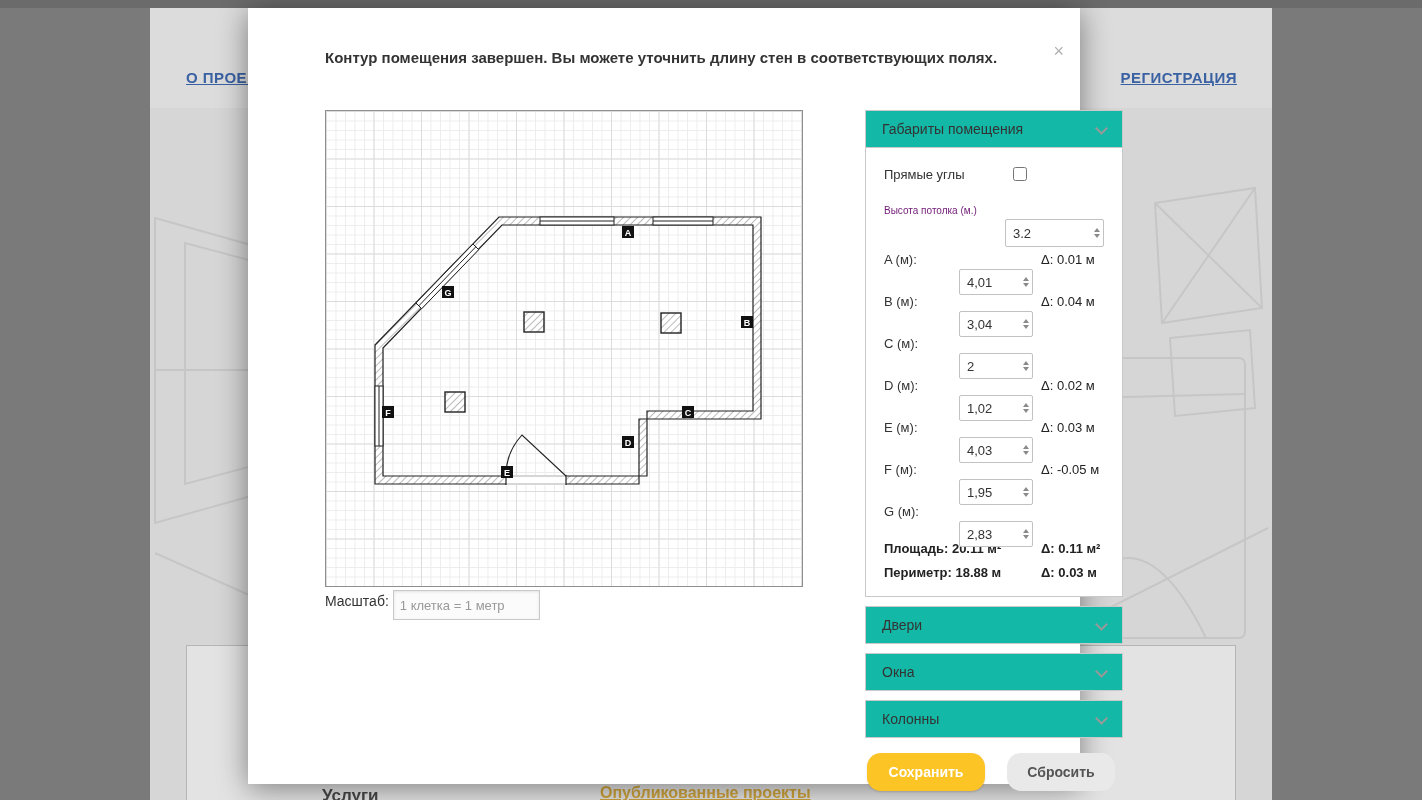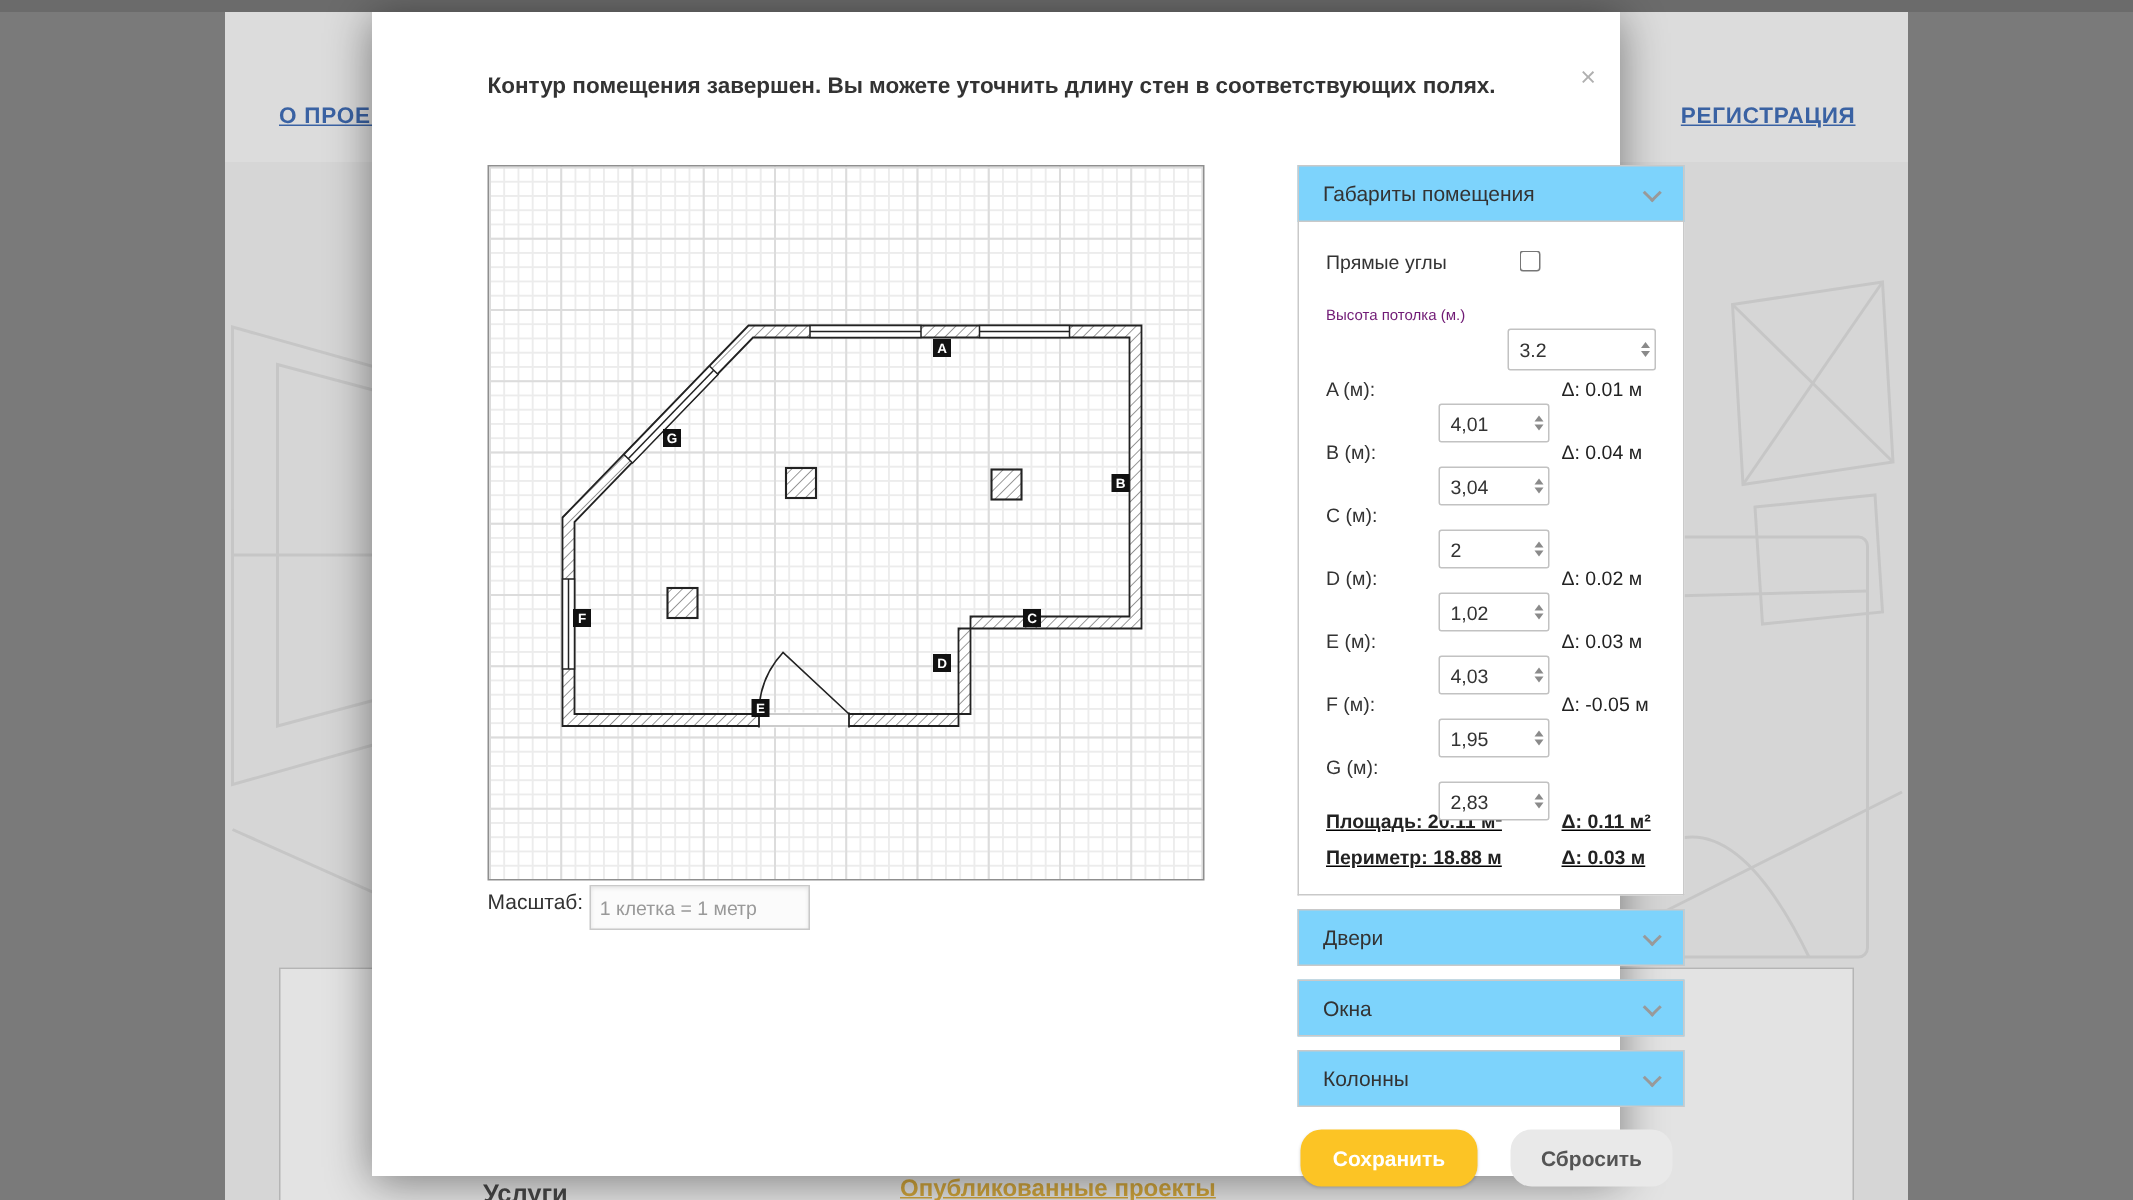--- a/index.html
+++ b/index.html
@@ -44,21 +44,21 @@
 
   .scale-row { position:absolute; left:77px; top:582px; display:flex; align-items:flex-start; }
   .scale-label { font-size:14px; color:#333; margin-right:4px; padding-top:3px; }
   .scale-input { width:147px; height:22px; border:1px solid #c9c9c9; background:#fbfbfb;
     box-shadow:inset 0 1px 3px rgba(0,0,0,.1); color:#999; font-size:13px; padding:14px 6px;
     font-family:"Liberation Sans", sans-serif; }
 
   
   .right-col { position:absolute; left:617px; top:102px; width:258px; }
 
-  .acc-header { position:relative; width:258px; height:38px; border:1px solid #c9c9c9; background:#7dd3fc;
+  .acc-header { position:relative; width:258px; height:38px; border:1px solid #c9c9c9; background:#14b8a6;
     display:flex; align-items:center; padding:0 16px; font-size:14px; color:#333; cursor:pointer; }
   .chev { position:absolute; right:16px; top:13px; width:9px; height:9px;
     border-right:2px solid #999; border-bottom:2px solid #999; transform:rotate(45deg); }
 
   .dim-body { width:258px; border:1px solid #c9c9c9; border-top:none; background:#fff;
     padding:16px 18px 0 18px; height:449px; }
 
   .row-angles { display:flex; align-items:center; height:20px; margin-bottom:12px;gap:28px; }
   .angles-label { width:101px; font-size:13px; color:#333; }
   .angles-check { width:14px; height:14px; cursor:pointer; }
@@ -75,21 +75,21 @@
     display:flex; flex-direction:column; gap:2px; cursor:pointer; }
   .su { width:0; height:0; border-left:3.5px solid transparent; border-right:3.5px solid transparent;
     border-bottom:4px solid #8a8a8a; }
   .sd { width:0; height:0; border-left:3.5px solid transparent; border-right:3.5px solid transparent;
     border-top:4px solid #8a8a8a; }
 
   .wrow { display:flex; align-items:center; height:26px; margin-bottom:16px; }
   .wlabel { width:75px; font-size:13px; color:#333; }
   .wdelta { margin-left:8px; font-size:13px; color:#222; white-space:nowrap; }
 
-  .totrow { display:flex; align-items:flex-start; height:16px; margin-bottom:8px; margin-top:4px;text-decoration:underline; }
+  .totrow { display:flex; align-items:center; height:16px; margin-bottom:8px; margin-top:4px; }
   .totlabel { width:157px; font-size:13px; font-weight:600; color:#222; white-space:nowrap; }
   .totdelta { font-size:13px; font-weight:600; color:#222; white-space:nowrap; }
 
   .acc-collapsed { margin-top:9px; }
 
   .btn-row { position:absolute; left:619px; top:745px; display:flex; gap:22px; }
   .btn { height:38px; border:none; border-radius:14px; font-size:14px; font-weight:bold; cursor:pointer;
     font-family:"Liberation Sans", sans-serif; }
   .btn-save { width:118px; background:#fcc425; color:#fff; box-shadow:0 1px 2px rgba(0,0,0,.15); }
   .btn-reset { width:108px; background:#e9e9e9; color:#555; }

